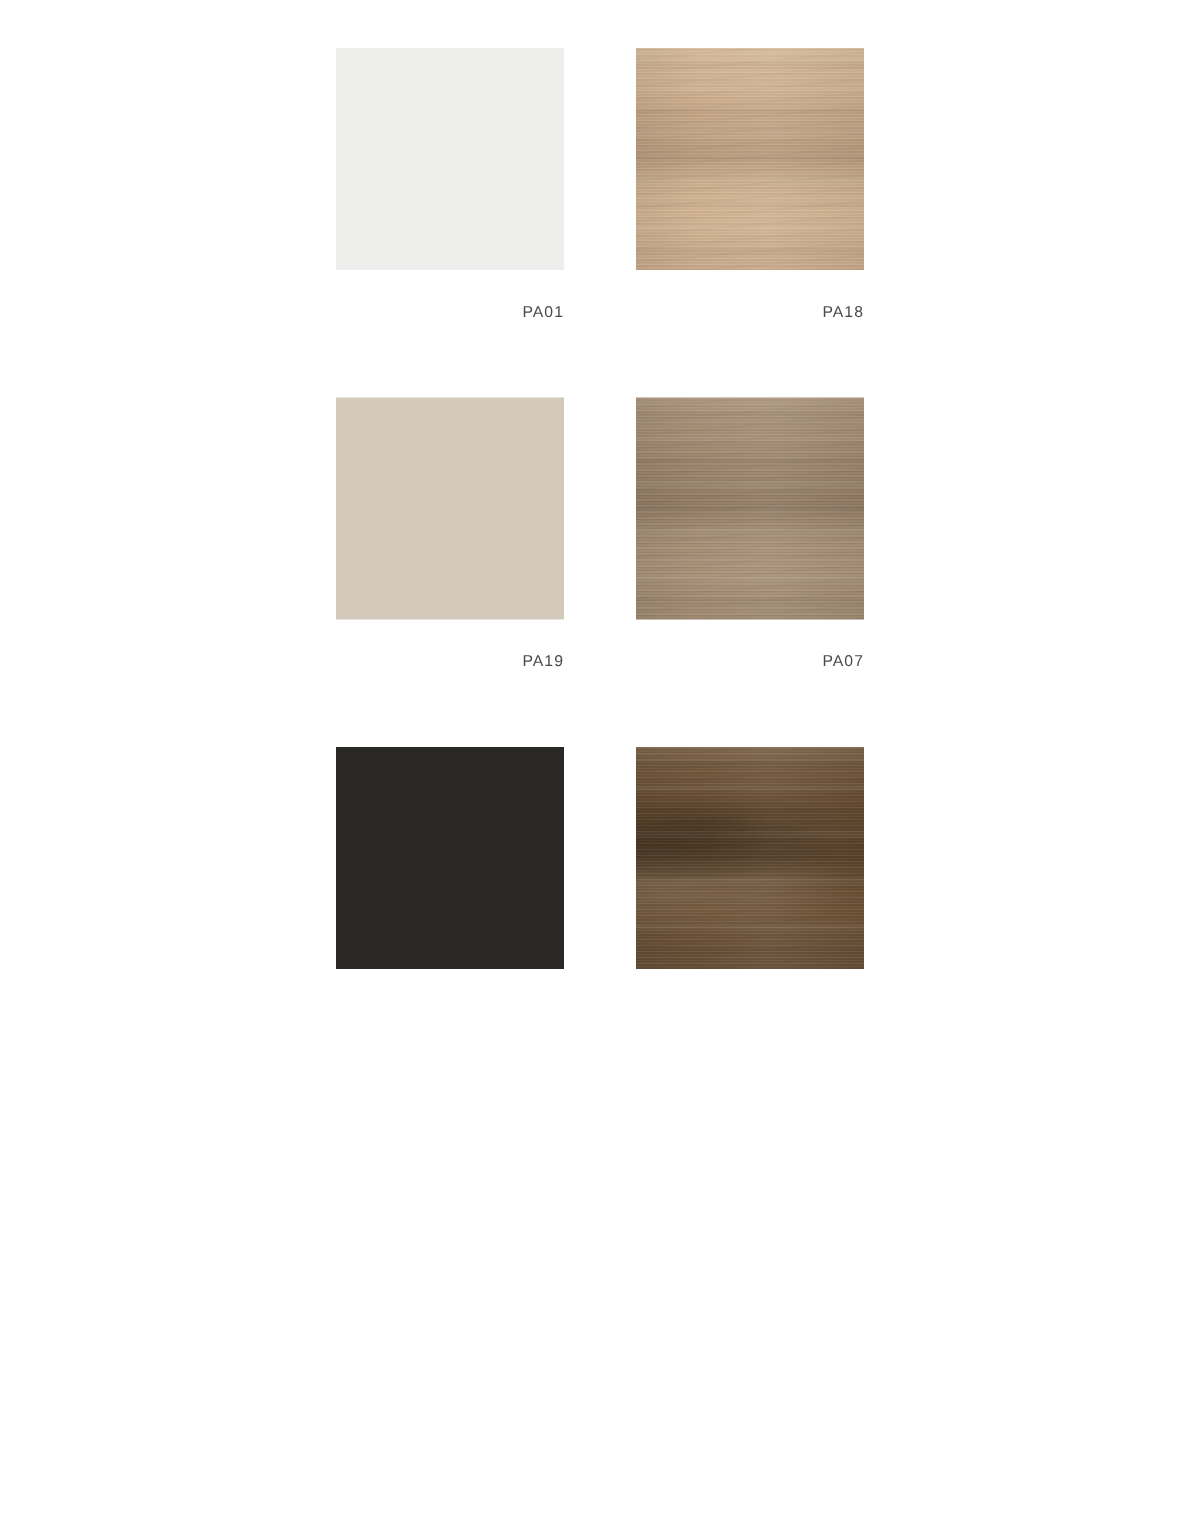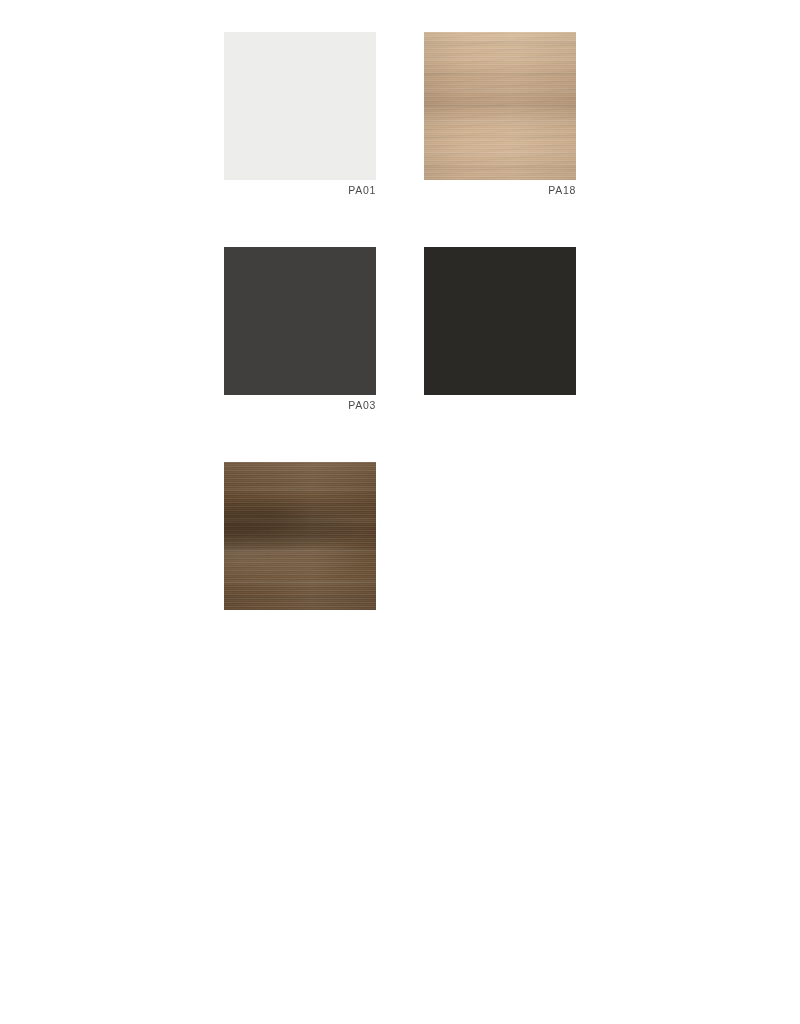--- a/index.html
+++ b/index.html
@@ -43,21 +43,21 @@
     position: relative;
     overflow: hidden;
   }
 
   .swatch-label {
     display: block;
     text-align: right;
     font-size: 10.5px;
     letter-spacing: 0.7px;
     color: #4a4a4a;
-    margin-top: 4px;
+    margin-top: 22px;
     line-height: 13px;
     font-family: "Liberation Sans", sans-serif;
   }
 
   
   .grain {
     position: absolute;
     inset: 0;
     pointer-events: none;
   }
@@ -136,22 +136,32 @@
         <div class="swatch-chip" style="background: linear-gradient(rgb(213, 183, 149) 0%, rgb(197, 165, 133) 45%, rgb(213, 183, 149) 70%, rgb(197, 165, 133) 100%);">
           <div class="grain grain-shade-v"></div>
           <div class="grain grain-bands"></div>
           <div class="grain grain-fine"></div>
           <div class="grain grain-streak"></div>
           <div class="grain grain-shade-h"></div>
         </div>
         <span class="swatch-label">PA18</span>
       </div>
       <div class="swatch-cell">
-        <div class="swatch-chip" style="background: rgb(65, 63, 61);"></div>
-        <span class="swatch-label">PA03</span>
+        <div class="swatch-chip" style="background: rgb(211, 202, 187);"></div>
+        <span class="swatch-label">PA19</span>
+      </div>
+      <div class="swatch-cell">
+        <div class="swatch-chip" style="background: linear-gradient(rgb(168, 144, 119) 0%, rgb(151, 127, 102) 45%, rgb(168, 144, 119) 70%, rgb(151, 127, 102) 100%);">
+          <div class="grain grain-shade-v"></div>
+          <div class="grain grain-bands"></div>
+          <div class="grain grain-fine"></div>
+          <div class="grain grain-streak"></div>
+          <div class="grain grain-shade-h"></div>
+        </div>
+        <span class="swatch-label">PA07</span>
       </div>
       <div class="swatch-cell">
         <div class="swatch-chip" style="background: rgb(43, 41, 38);"></div>
       </div>
       <div class="swatch-cell">
         <div class="swatch-chip" style="background: linear-gradient(rgb(112, 85, 56) 0%, rgb(94, 69, 44) 45%, rgb(112, 85, 56) 70%, rgb(94, 69, 44) 100%);">
           <div class="grain grain-shade-v"></div>
           <div class="grain grain-bands"></div>
           <div class="grain grain-fine"></div>
           <div class="grain grain-streak"></div>

